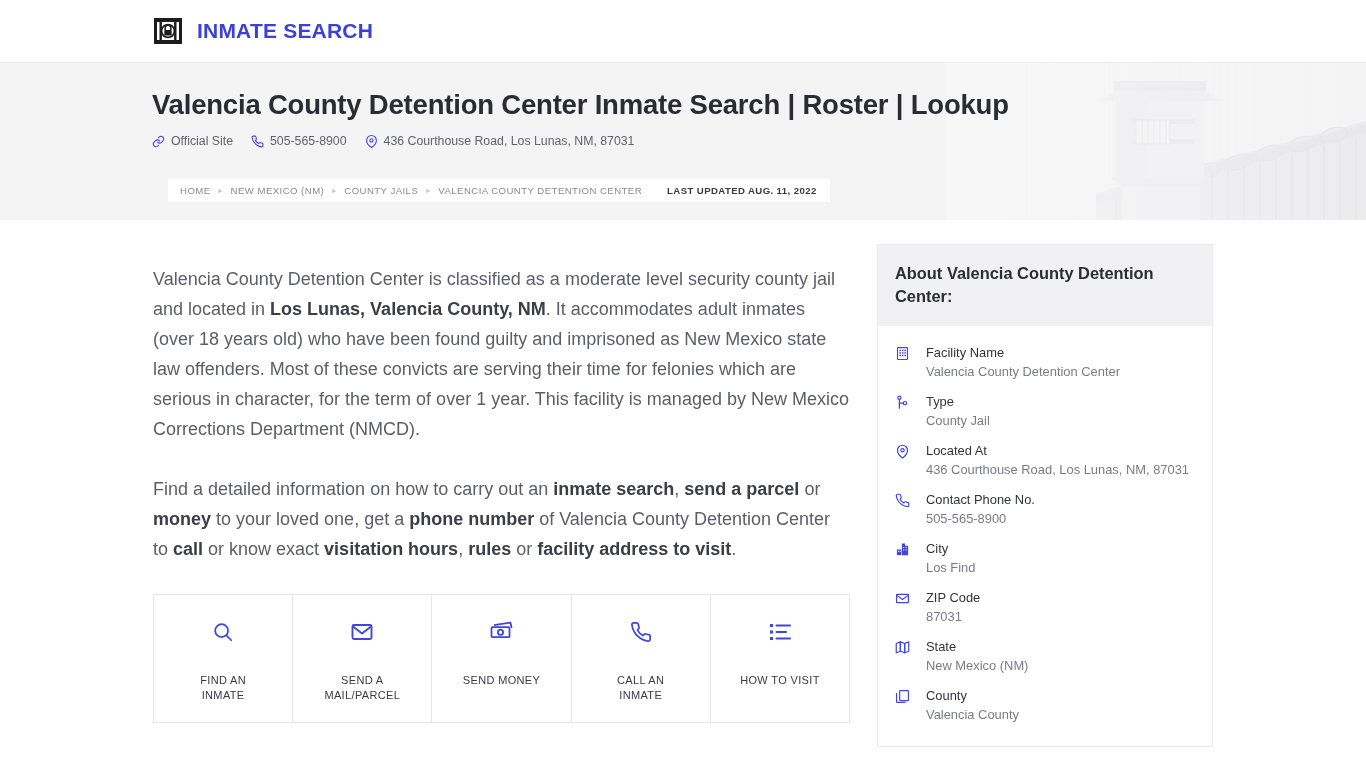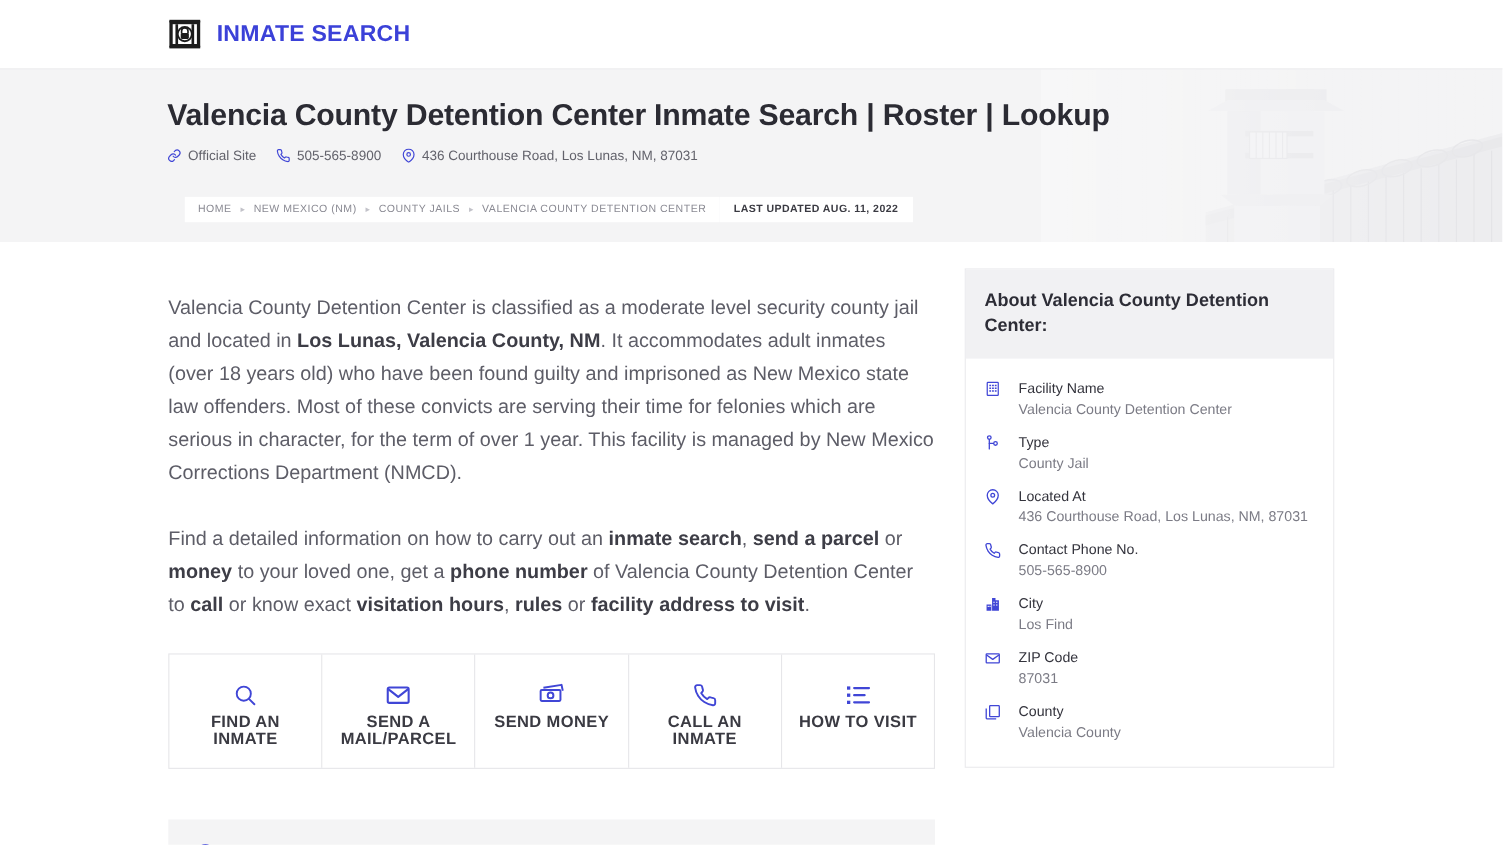--- a/index.html
+++ b/index.html
@@ -152,23 +152,23 @@
   .act {
     flex: 1 1 0;
     padding: 22px 6px 19px;
     text-align: center;
     border-right: 1px solid #e6e6e9;
     cursor: pointer;
   }
   .act:last-child { border-right: none; }
   .act-ico { height: 30px; display: flex; align-items: center; justify-content: center; }
   .act-label {
-    margin-top: 2px;
-    font-size: 15px;
-    font-weight: bold;
+    margin-top: 26px;
+    font-size: 11px;
+    font-weight: normal;
     letter-spacing: .35px;
     color: #3a3a42;
     line-height: 15px;
     text-transform: uppercase;
   }
 
   
   .lookup {
     margin-top: 46px;
     background: #f4f4f5;
@@ -524,20 +524,33 @@
               <rect x="2.5" y="5.5" width="19" height="13" rx="1"></rect>
                 <path d="M3 7l9 6.5L21 7"></path>
             </svg>
           </span>
           <span class="info-txt">
             <span class="info-label" style="display:block">ZIP Code</span>
             <span class="info-value" style="display:block">87031</span>
           </span>
         </div>
 
+        <div class="info">
+          <span class="info-ico">
+            <svg width="15" height="15" viewBox="0 0 24 24" fill="none" stroke="#4046d6" stroke-width="1.9" stroke-linejoin="round">
+              <path d="M2 5.5l6.5-2.5v15L2 20.5z"></path>
+                <path d="M8.5 3l7 2.5v15l-7-2.5z"></path>
+                <path d="M15.5 5.5L22 3v15l-6.5 2.5z"></path>
+            </svg>
+          </span>
+          <span class="info-txt">
+            <span class="info-label" style="display:block">State</span>
+            <span class="info-value" style="display:block">New Mexico (NM)</span>
+          </span>
+        </div>
 
         <div class="info">
           <span class="info-ico">
             <svg width="15" height="15" viewBox="0 0 24 24" fill="none" stroke="#4046d6" stroke-width="1.9" stroke-linejoin="round">
               <rect x="7.5" y="2.5" width="14" height="16" rx="1"></rect>
                 <path d="M17 21.5H3.5a1 1 0 0 1-1-1V6.5"></path>
             </svg>
           </span>
           <span class="info-txt">
             <span class="info-label" style="display:block">County</span>

